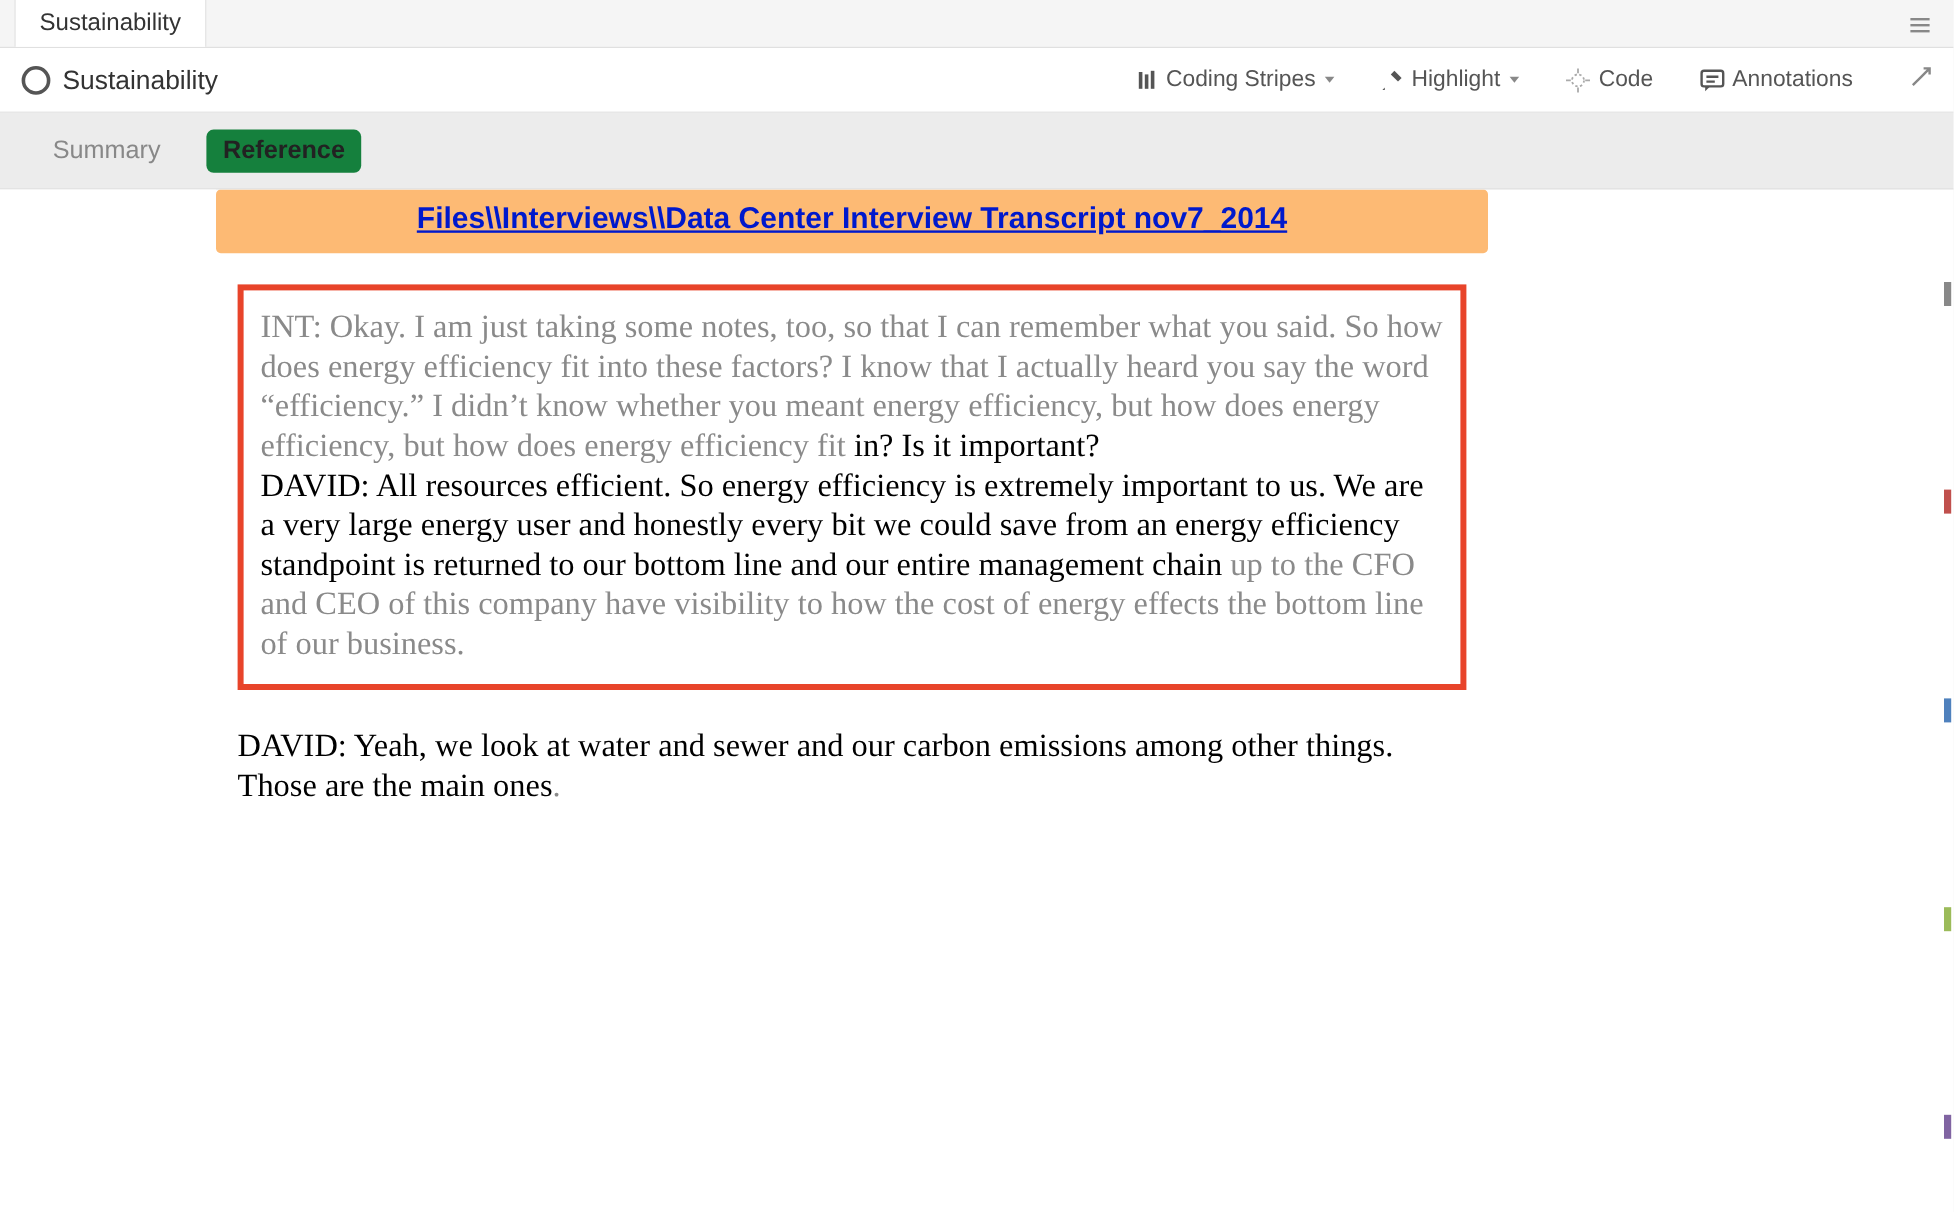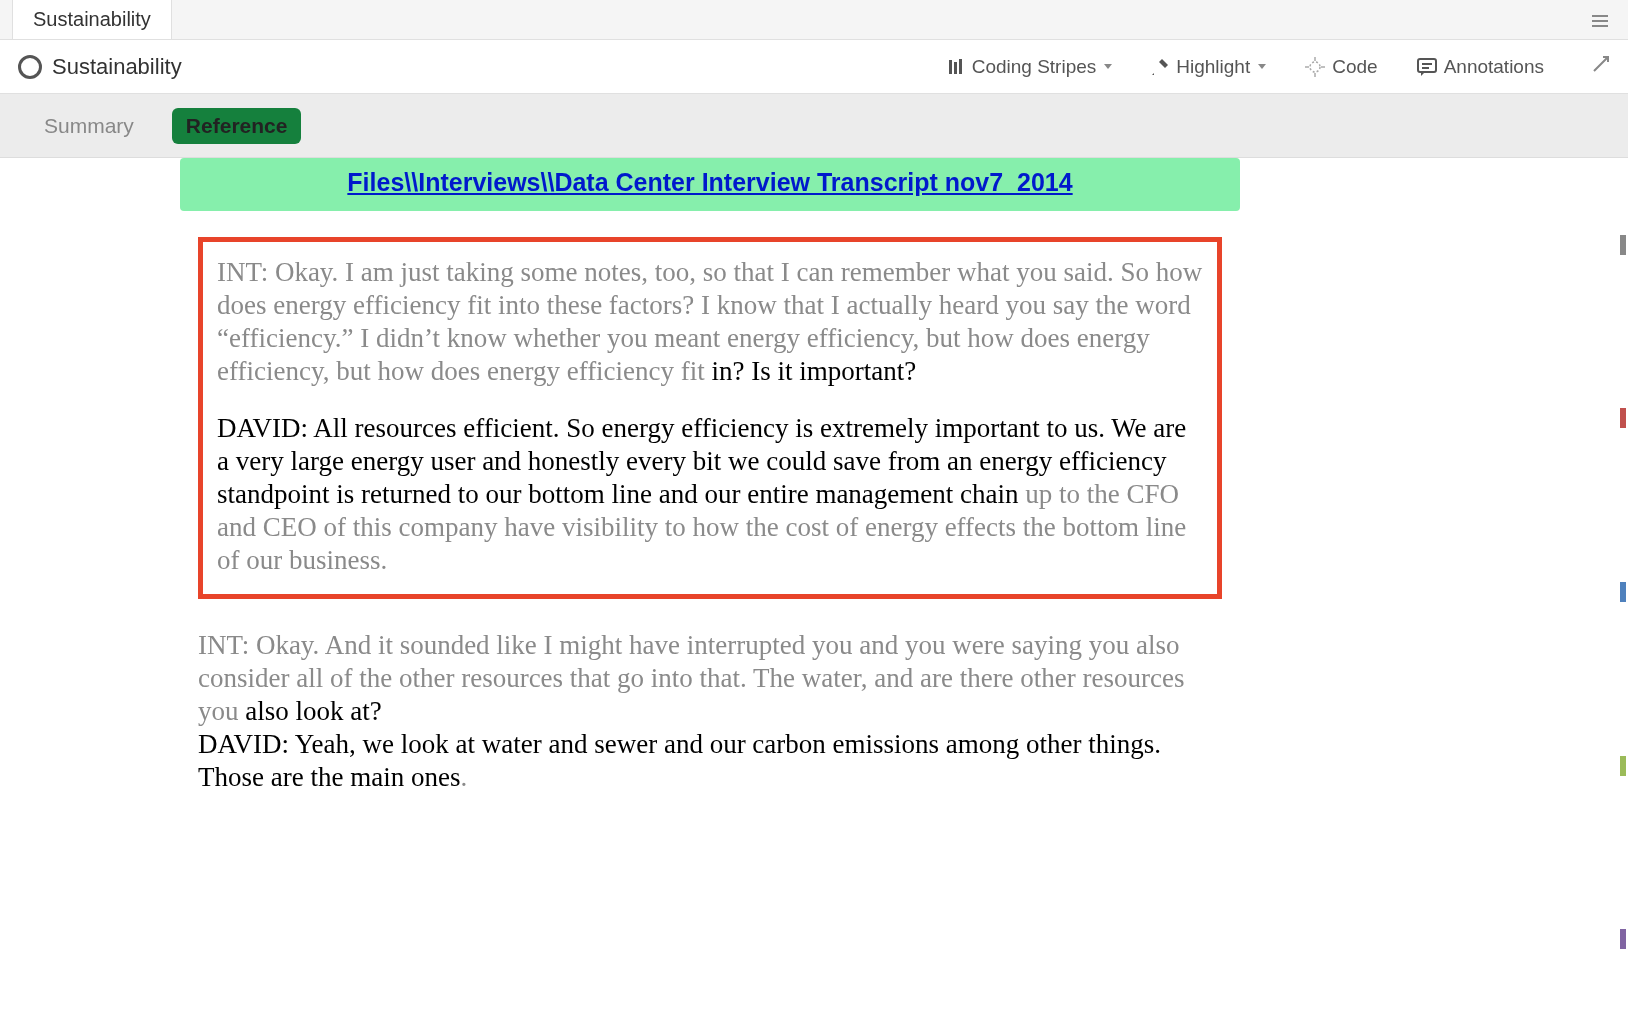--- a/index.html
+++ b/index.html
@@ -120,21 +120,21 @@
     }
     .left-gutter {
       width: 180px;
       background: #fff;
     }
     .main-column {
       width: 1060px;
       overflow-y: auto;
     }
     .file-header {
-      background: #86efac;
+      background: #fdba74;
       text-align: center;
       padding: 10px 20px 14px;
       border-radius: 4px;
       margin-bottom: 12px;
     }
     .file-link {
       color: #0019cc;
       text-decoration: underline;
       font-weight: 700;
       font-size: 25px;
@@ -159,21 +159,21 @@
       font-family: Georgia, "Times New Roman", serif;
       font-size: 27px;
       line-height: 1.22;
     }
     .highlighted-block {
       border: 5px solid #e8442a;
       padding: 14px 14px 18px;
     }
     .gray-text { color: #8a8a8a; }
     .black-text { color: #000; }
-    .para { margin-bottom: 24px; }
+    .para { }
     .para:last-child { margin-bottom: 0; }
     .ref2 .ref-body { padding-top: 10px; }
     .right-marks {
       position: absolute;
       right: 2px;
       top: 0;
       bottom: 0;
       width: 6px;
       display: flex;
       flex-direction: column;
@@ -267,23 +267,20 @@
           </div>
           <div class="para">
             <span class="black-text">DAVID:  All resources efficient. So energy efficiency is extremely important to us. We are a very large energy user and honestly every bit we could save from an energy efficiency standpoint is returned to our bottom line and our entire management chain </span><span class="gray-text">up to the CFO and CEO of this company have visibility to how the cost of energy effects the bottom line of our business.</span>
           </div>
         </div>
       </div>
     </div>
 
     <div class="ref2">
       <div class="ref-body">
-        <div class="para" style="margin-bottom:0">
-          <span class="gray-text">INT:  Okay. And it sounded like I might have interrupted you and you were saying you also consider all of the other resources that go into that. The water, and are there other resources you </span><span class="black-text">also look at?</span>
-        </div>
         <div class="para">
           <span class="black-text">DAVID:  Yeah, we look at water and sewer and our carbon emissions among other things. Those are the main ones</span><span class="gray-text">.</span>
         </div>
       </div>
     </div>
 
   </div>
   <div class="right-marks">
     <div style="background:#888"></div>
     <div style="background:#c0504d"></div>

